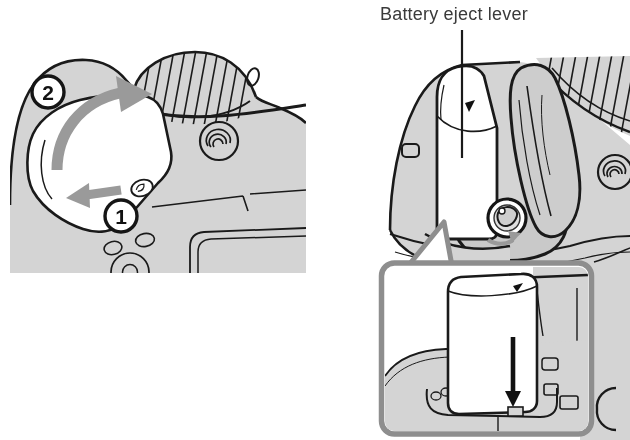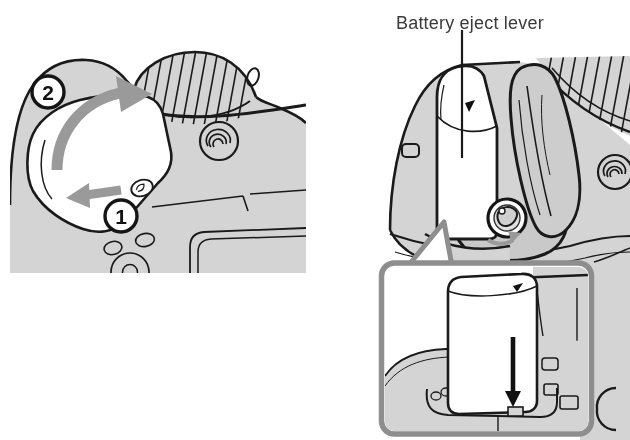--- a/index.html
+++ b/index.html
@@ -5,24 +5,24 @@
   html,body{margin:0;padding:0;}
   body{
     width:630px;height:440px;overflow:hidden;
     background:var(--background,#fff);
     font-family:"Liberation Sans", sans-serif;
     position:relative;
   }
   .stage{position:absolute;inset:0;width:630px;height:440px;}
   svg{display:block;}
   .callout-label{
-    position:absolute;left:380px;top:12px;
+    position:absolute;left:380px;top:3px;
     font-size:18px;line-height:22px;
     color:var(--label-text,#3a3a3a);
-    letter-spacing:.2px;white-space:nowrap;margin-left:16px;
+    letter-spacing:.2px;white-space:nowrap;
   }
   
   .body-fill{fill:var(--body-gray,#d4d4d4);}
   .outline{stroke:var(--outline,#1a1a1a);fill:none;}
   .o26{stroke-width:2.6;} .o24{stroke-width:2.4;} .o2{stroke-width:2;}
   .o17{stroke-width:1.7;} .o15{stroke-width:1.5;} .o12{stroke-width:1.2;}
   .thin{stroke:var(--outline,#1a1a1a);stroke-width:1.4;fill:none;}
   .white-fill{fill:var(--battery-white,#fff);}
   .arrow{fill:var(--arrow-gray,#9a9a9a);}
   .arrow-stroke{stroke:var(--arrow-gray,#9a9a9a);fill:none;}

